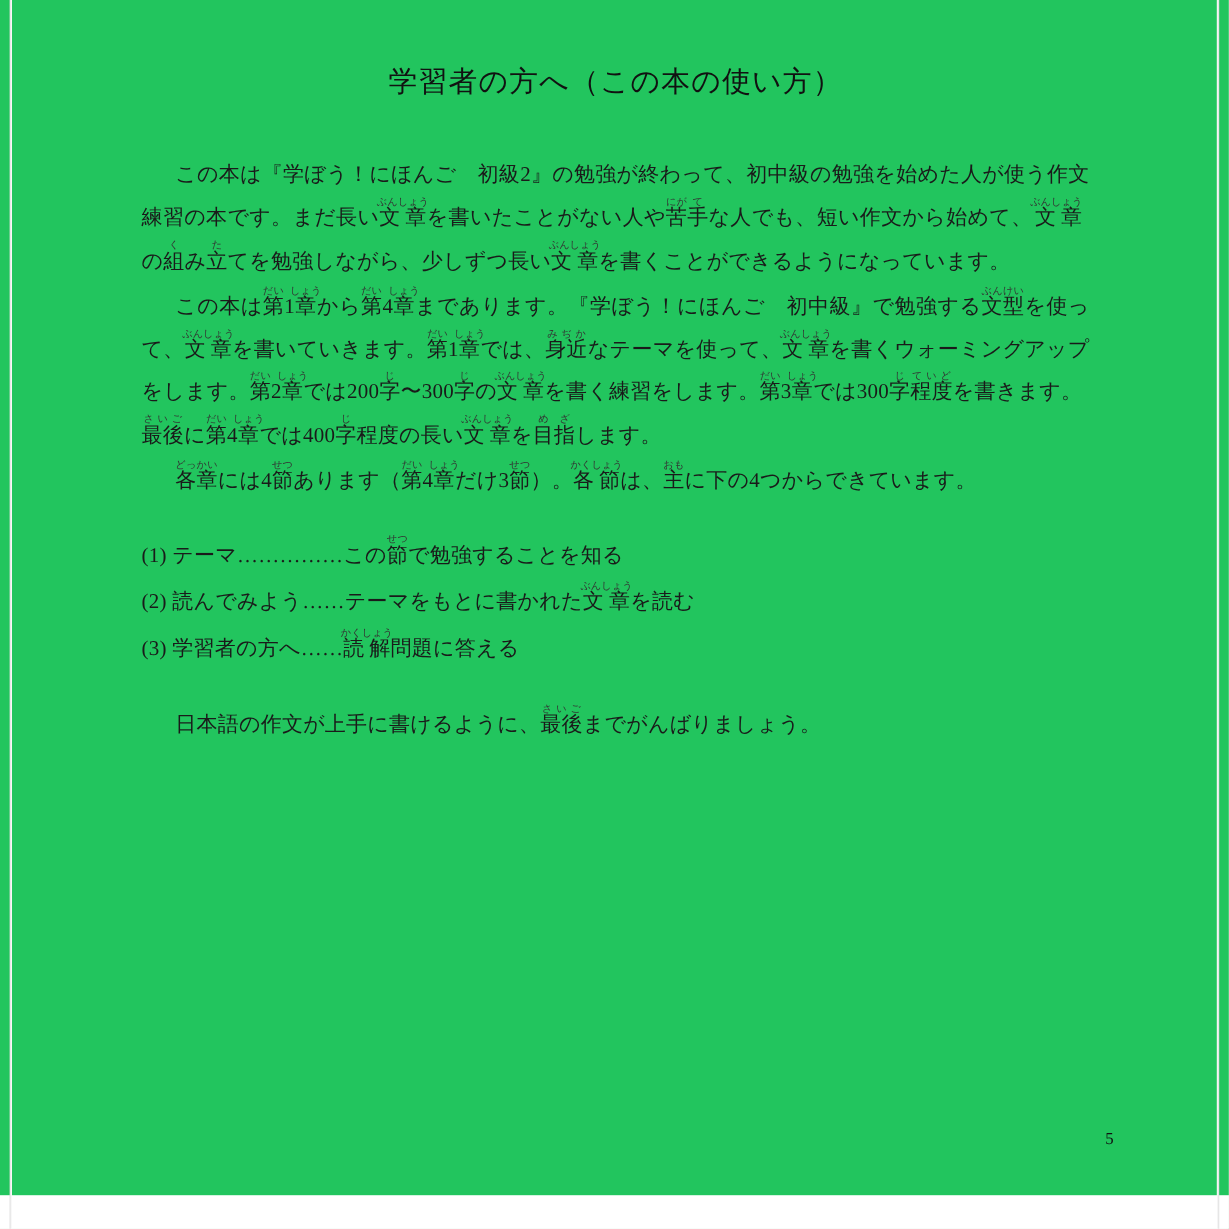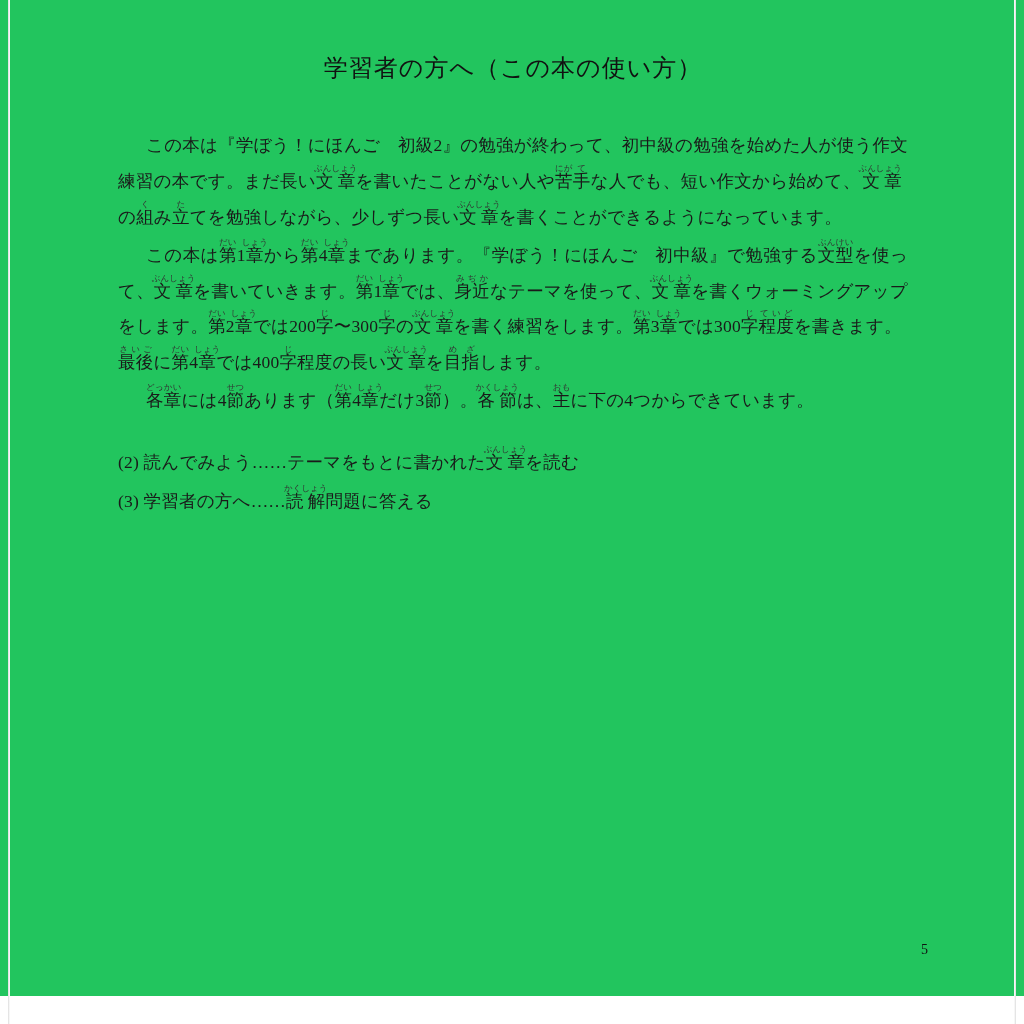--- a/index.html
+++ b/index.html
@@ -124,26 +124,33 @@
     <p class="para indent">
       この本は<ruby>第<rt>だい</rt></ruby>1<ruby>章<rt>しょう</rt></ruby>から<ruby>第<rt>だい</rt></ruby>4<ruby>章<rt>しょう</rt></ruby>まであります。『学ぼう！にほんご　初中級』で勉強する<ruby>文型<rt>ぶんけい</rt></ruby>を使って、<ruby>文章<rt>ぶんしょう</rt></ruby>を書いていきます。<ruby>第<rt>だい</rt></ruby>1<ruby>章<rt>しょう</rt></ruby>では、<ruby>身近<rt>みぢか</rt></ruby>なテーマを使って、<ruby>文章<rt>ぶんしょう</rt></ruby>を書くウォーミングアップをします。<ruby>第<rt>だい</rt></ruby>2<ruby>章<rt>しょう</rt></ruby>では200<ruby>字<rt>じ</rt></ruby>〜300<ruby>字<rt>じ</rt></ruby>の<ruby>文章<rt>ぶんしょう</rt></ruby>を書く練習をします。<ruby>第<rt>だい</rt></ruby>3<ruby>章<rt>しょう</rt></ruby>では300<ruby>字<rt>じ</rt></ruby><ruby>程度<rt>ていど</rt></ruby>を書きます。<ruby>最後<rt>さいご</rt></ruby>に<ruby>第<rt>だい</rt></ruby>4<ruby>章<rt>しょう</rt></ruby>では400<ruby>字<rt>じ</rt></ruby>程度の長い<ruby>文章<rt>ぶんしょう</rt></ruby>を<ruby>目指<rt>めざ</rt></ruby>します。
     </p>
 
     <p class="para indent">
       <ruby>各章<rt>どっかい</rt></ruby>には4<ruby>節<rt>せつ</rt></ruby>あります（<ruby>第<rt>だい</rt></ruby>4<ruby>章<rt>しょう</rt></ruby>だけ3<ruby>節<rt>せつ</rt></ruby>）。<ruby>各節<rt>かくしょう</rt></ruby>は、<ruby>主<rt>おも</rt></ruby>に下の4つからできています。
     </p>
 
     <ul class="list">
       <li>
+        <span>(1)</span>
+        <span>テーマ</span><span>……………</span>この<ruby>節<rt>せつ</rt></ruby>で勉強することを知る
+      </li>
+      <li>
         <span>(2)</span>
         <span>読んでみよう</span><span>……</span>テーマをもとに書かれた<ruby>文章<rt>ぶんしょう</rt></ruby>を読む
       </li>
       <li>
         <span>(3)</span>
         <span>学習者の方へ</span><span>……</span><ruby>読解<rt>かくしょう</rt></ruby>問題に答える
       </li>
     </ul>
 
+    <p class="closing">
+      日本語の作文が上手に書けるように、<ruby>最後<rt>さいご</rt></ruby>までがんばりましょう。
+    </p>
 
   </div>
 
   <div class="page-number">5</div>
 </div>
 
 </body></html>

